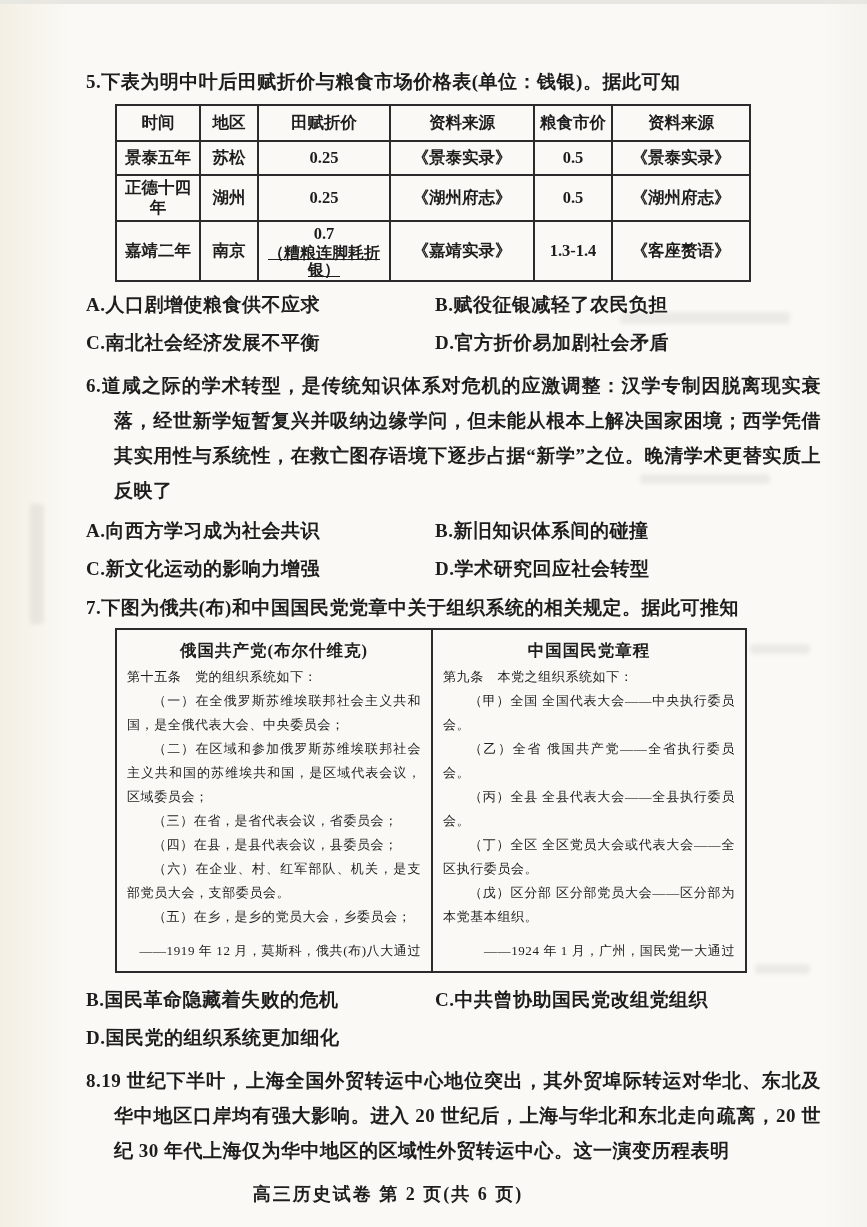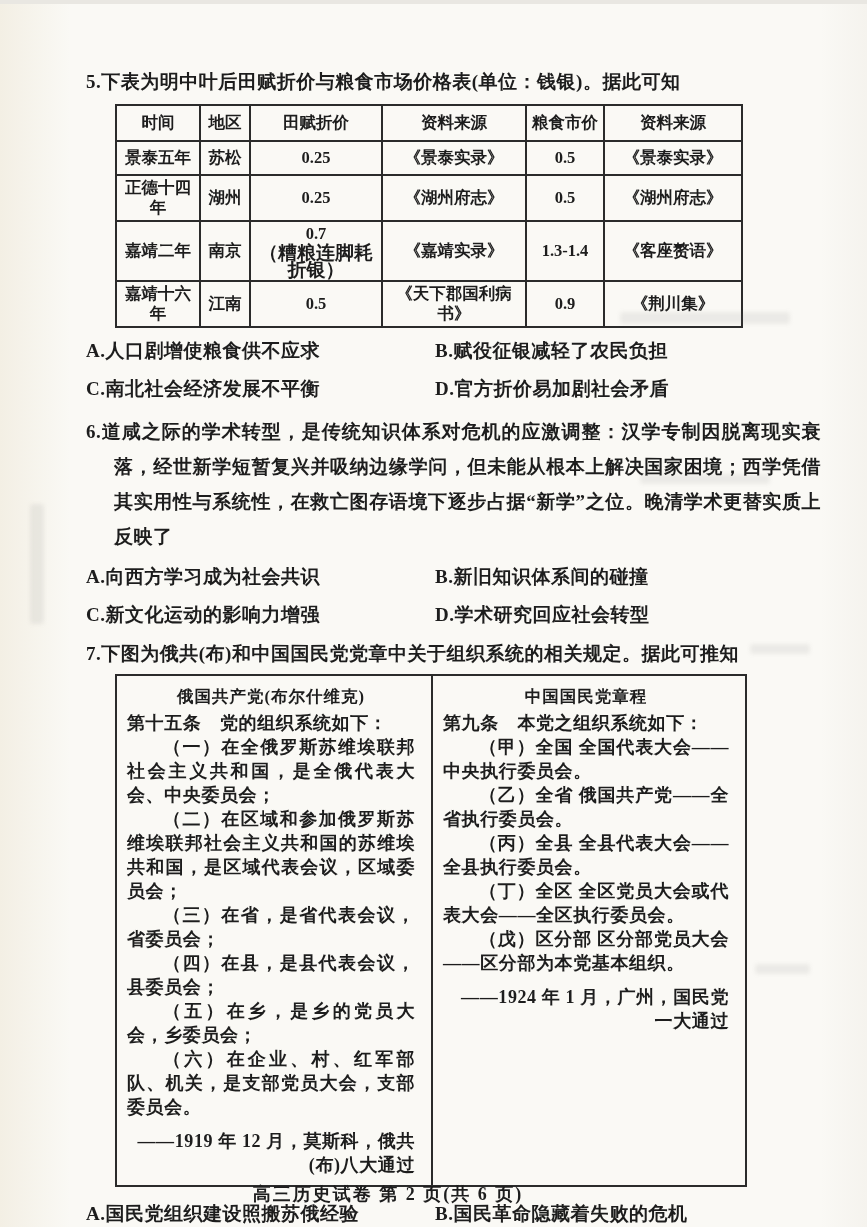--- a/index.html
+++ b/index.html
@@ -19,40 +19,40 @@
   .q { margin-top:4px; }
 
   
   table.tbl1 { border-collapse:collapse; margin:8px 0 0 29px; table-layout:fixed;padding-left:12px; }
   .tbl1 th, .tbl1 td {
     border:2px solid #2b2b2b; text-align:center; vertical-align:middle;
     font-size:16.5px; font-weight:bold; padding:2px 3px; line-height:20px;
   }
   .tbl1 th { height:36px; }
   .tbl1 td { height:34px;border-radius:12px; }
-  .tbl1 .c0{width:84px} .tbl1 .c1{width:50px} .tbl1 .c2{width:132px}
+  .tbl1 .c0{width:84px} .tbl1 .c1{width:58px} .tbl1 .c2{width:132px}
   .tbl1 .c3{width:144px} .tbl1 .c4{width:78px} .tbl1 .c5{width:138px}
-  .tbl1 .sub { font-size:19px; line-height:17px; }
+  .tbl1 .sub { font-size:16px; line-height:17px;text-decoration:underline; }
 
   
   .opts {
     display:grid; grid-template-columns:349px 1fr;
     font-size:19px; font-weight:bold; line-height:38px; margin-top:4px; letter-spacing:.5px;
   }
 
   
   .orgtbl {
     display:grid; grid-template-columns:1fr 1fr;
     width:632px; margin:6px 0 0 29px;
     border:2px solid #2b2b2b; background:transparent;
   }
-  .orgtbl .col { padding:7px 16px 8px 10px; }
+  .orgtbl .col { padding:7px 10px 8px 10px; }
   .orgtbl .col.right { border-left:2px solid #2b2b2b; }
   .orgtbl .hdr { text-align:center; font-size:16.5px; font-weight:bold; line-height:28px; letter-spacing:1px; }
-  .orgtbl p { font-size:18px; font-weight:bold; line-height:24px; text-align:justify; letter-spacing:.6px; }
+  .orgtbl p { font-size:13px; font-weight:normal; line-height:24px; text-align:justify; letter-spacing:.6px; }
   .orgtbl p.item { text-indent:2em; }
   .orgtbl p.src { margin-top:10px; text-indent:0; text-align:right; }
 
   .footer {
     position:absolute; left:0; top:1178px; width:776px;
     text-align:center; font-size:18px; font-weight:bold; letter-spacing:2px;
   }
 
   
   .smudge { position:absolute; background:rgba(110,110,110,.10); filter:blur(2px); border-radius:3px; }
@@ -101,28 +101,20 @@
         <td>嘉靖二年</td>
         <td>南京</td>
         <td style="height:52px">
           <div>0.7</div>
           <div class="sub">（糟粮连脚耗折银）</div>
         </td>
         <td>《嘉靖实录》</td>
         <td>1.3-1.4</td>
         <td>《客座赘语》</td>
       </tr>
-      <tr>
-        <td>嘉靖十六年</td>
-        <td>江南</td>
-        <td>0.5</td>
-        <td>《天下郡国利病书》</td>
-        <td>0.9</td>
-        <td>《荆川集》</td>
-      </tr>
     </tbody>
       </table>
 
     <div class="opts">
       <span>A.人口剧增使粮食供不应求</span>
       <span>B.赋役征银减轻了农民负担</span>
       <span>C.南北社会经济发展不平衡</span>
       <span>D.官方折价易加剧社会矛盾</span>
     </div>
   </div>
@@ -141,38 +133,37 @@
     <div class="stem">7.下图为俄共(布)和中国国民党党章中关于组织系统的相关规定。据此可推知</div>
 
     <div class="orgtbl">
       <div class="col left">
         <div class="hdr">俄国共产党(布尔什维克)</div>
         <p>第十五条　党的组织系统如下：</p>
         <p class="item">（一）在全俄罗斯苏维埃联邦社会主义共和国，是全俄代表大会、中央委员会；</p>
         <p class="item">（二）在区域和参加俄罗斯苏维埃联邦社会主义共和国的苏维埃共和国，是区域代表会议，区域委员会；</p>
         <p class="item">（三）在省，是省代表会议，省委员会；</p>
         <p class="item">（四）在县，是县代表会议，县委员会；</p>
+        <p class="item">（六）在企业、村、红军部队、机关，是支部党员大会，支部委员会。</p>
         <p class="item">（五）在乡，是乡的党员大会，乡委员会；</p>
-        <p class="item">（六）在企业、村、红军部队、机关，是支部党员大会，支部委员会。</p>
         <p class="src">——1919 年 12 月，莫斯科，俄共(布)八大通过</p>
       </div>
       <div class="col right">
         <div class="hdr">中国国民党章程</div>
         <p>第九条　本党之组织系统如下：</p>
         <p class="item">（甲）全国 全国代表大会——中央执行委员会。</p>
         <p class="item">（乙）全省 俄国共产党——全省执行委员会。</p>
         <p class="item">（丙）全县 全县代表大会——全县执行委员会。</p>
         <p class="item">（丁）全区 全区党员大会或代表大会——全区执行委员会。</p>
         <p class="item">（戊）区分部 区分部党员大会——区分部为本党基本组织。</p>
         <p class="src">——1924 年 1 月，广州，国民党一大通过</p>
       </div>
     </div>
 
     <div class="opts" style="margin-top:8px">
-      <span>A.国民党组织建设照搬苏俄经验</span>
       <span>B.国民革命隐藏着失败的危机</span>
       <span>C.中共曾协助国民党改组党组织</span>
       <span>D.国民党的组织系统更加细化</span>
     </div>
   </div>
 
   <div class="q" style="margin-top:6px">
     <div class="stem multi">8.19 世纪下半叶，上海全国外贸转运中心地位突出，其外贸埠际转运对华北、东北及华中地区口岸均有强大影响。进入 20 世纪后，上海与华北和东北走向疏离，20 世纪 30 年代上海仅为华中地区的区域性外贸转运中心。这一演变历程表明</div>
 
   </div>

